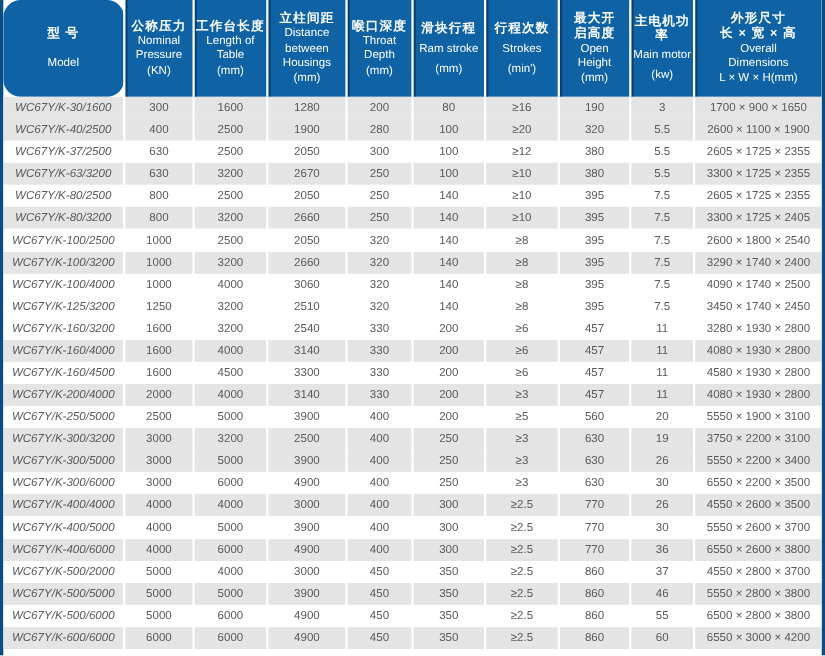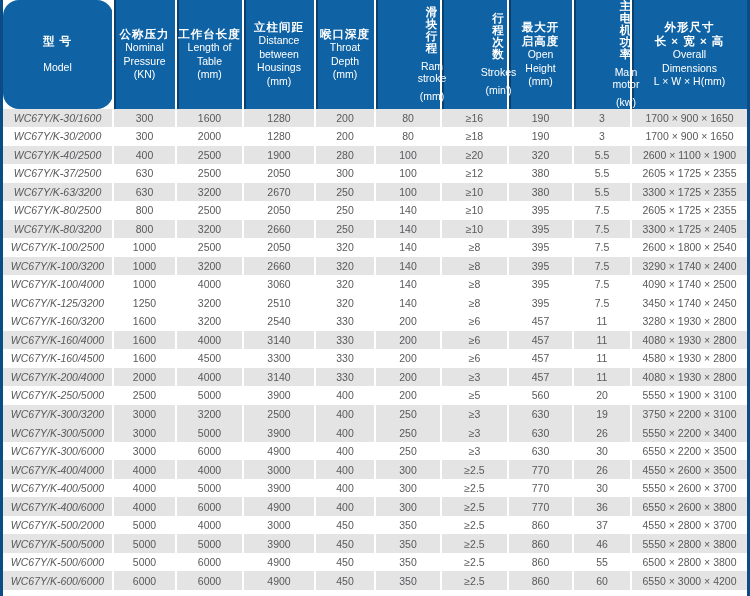--- a/index.html
+++ b/index.html
@@ -24,21 +24,21 @@
   }
   thead tr{height:88px;}
   th{
     background:var(--header-bg);color:var(--header-text);
     padding:0;vertical-align:middle;font-weight:normal;
     border-left:2px solid var(--separator);
     box-shadow:inset 2px 0 0 rgba(8,58,100,0.85);
   }
   th:first-child{border-left:none;box-shadow:none;border-radius:16px;}
   .hcell{display:flex;flex-direction:column;align-items:center;justify-content:center;gap:2px;}
-  .hcell.sparse{gap:7px;padding-left:48px;}
+  .hcell.sparse{gap:7px;}
   .hcell.model-gap{gap:15px;}
   .zh{font-size:11.5px;font-weight:bold;letter-spacing:1px;line-height:12px;}
   .en{font-size:10.5px;font-weight:normal;line-height:11.5px;letter-spacing:0;}
   tbody td{
     text-align:center;font-size:10.5px;color:var(--body-text);
     padding:0;border-left:2px solid var(--separator);
     background:var(--row-bg);white-space:nowrap;
   }
   tbody td:first-child{border-left:none;font-style:italic;}
   tbody tr.odd td{background:var(--row-alt-bg);}
@@ -148,32 +148,20 @@
           <td>300</td>
           <td>1600</td>
           <td>1280</td>
           <td>200</td>
           <td>80</td>
           <td>≥16</td>
           <td>190</td>
           <td>3</td>
           <td>1700 × 900 × 1650</td>
         </tr>
-        <tr class="even">
-          <td>WC67Y/K-30/2000</td>
-          <td>300</td>
-          <td>2000</td>
-          <td>1280</td>
-          <td>200</td>
-          <td>80</td>
-          <td>≥18</td>
-          <td>190</td>
-          <td>3</td>
-          <td>1700 × 900 × 1650</td>
-        </tr>
         <tr class="odd">
           <td>WC67Y/K-40/2500</td>
           <td>400</td>
           <td>2500</td>
           <td>1900</td>
           <td>280</td>
           <td>100</td>
           <td>≥20</td>
           <td>320</td>
           <td>5.5</td>

